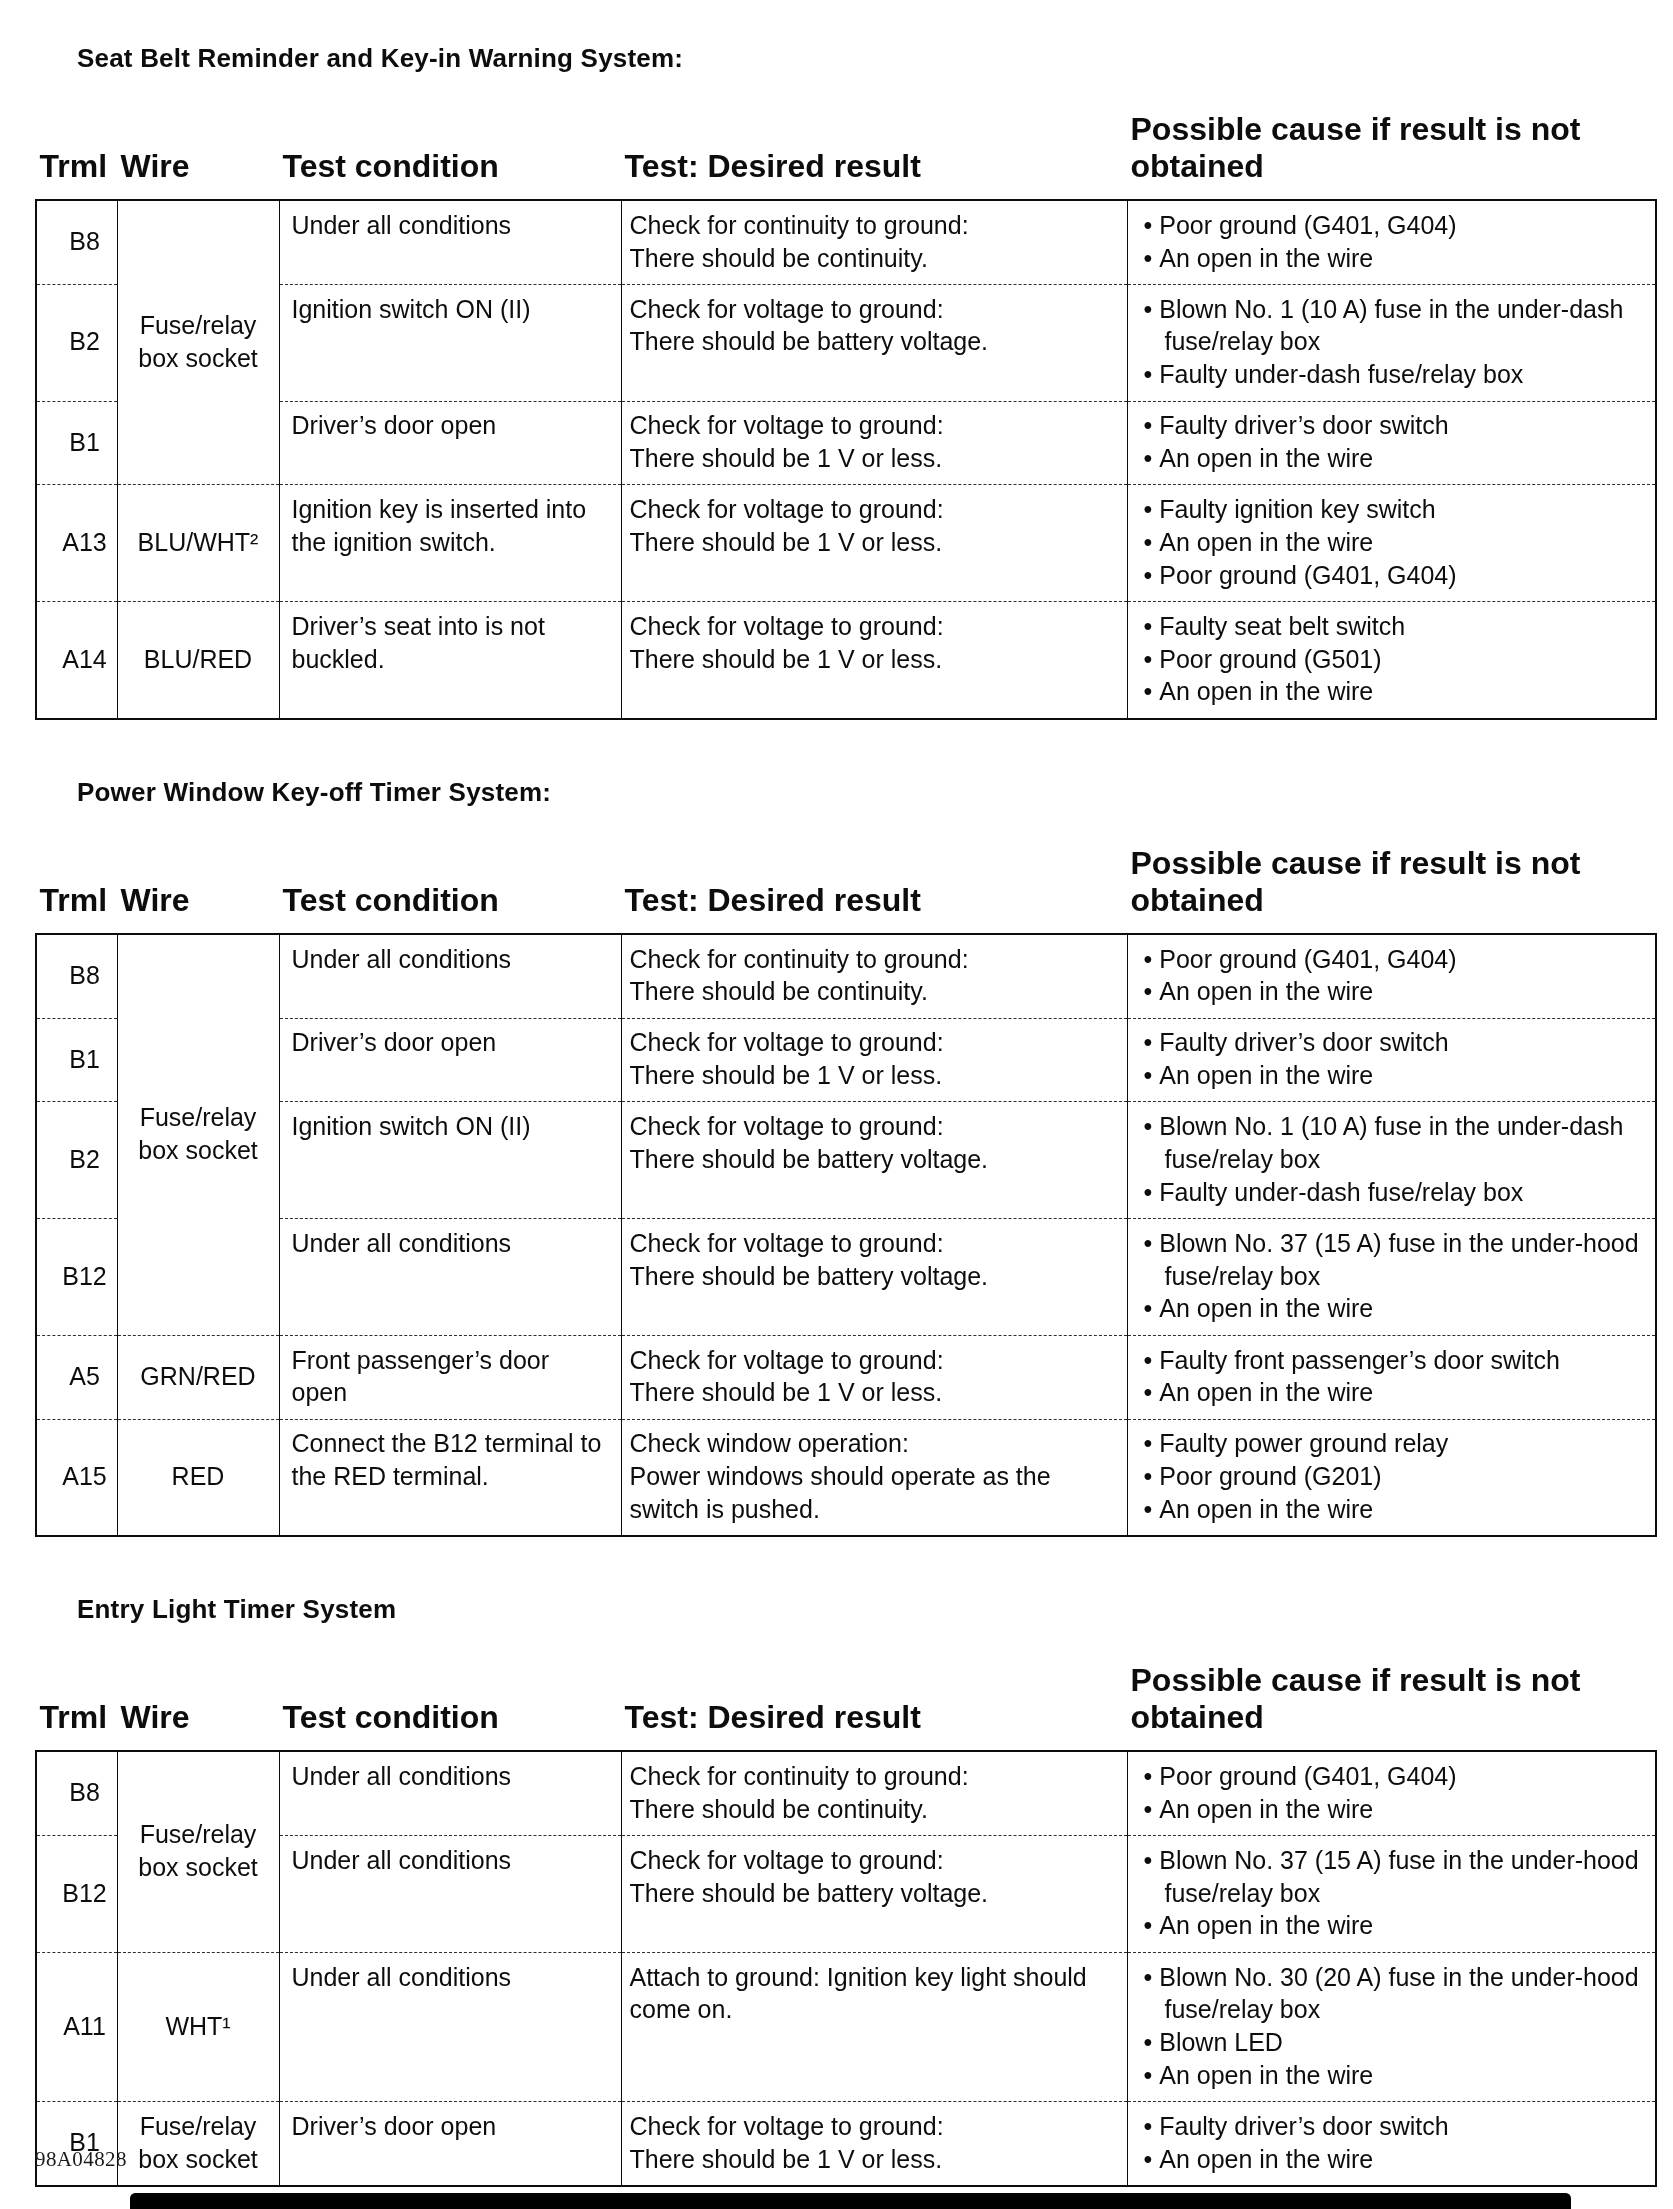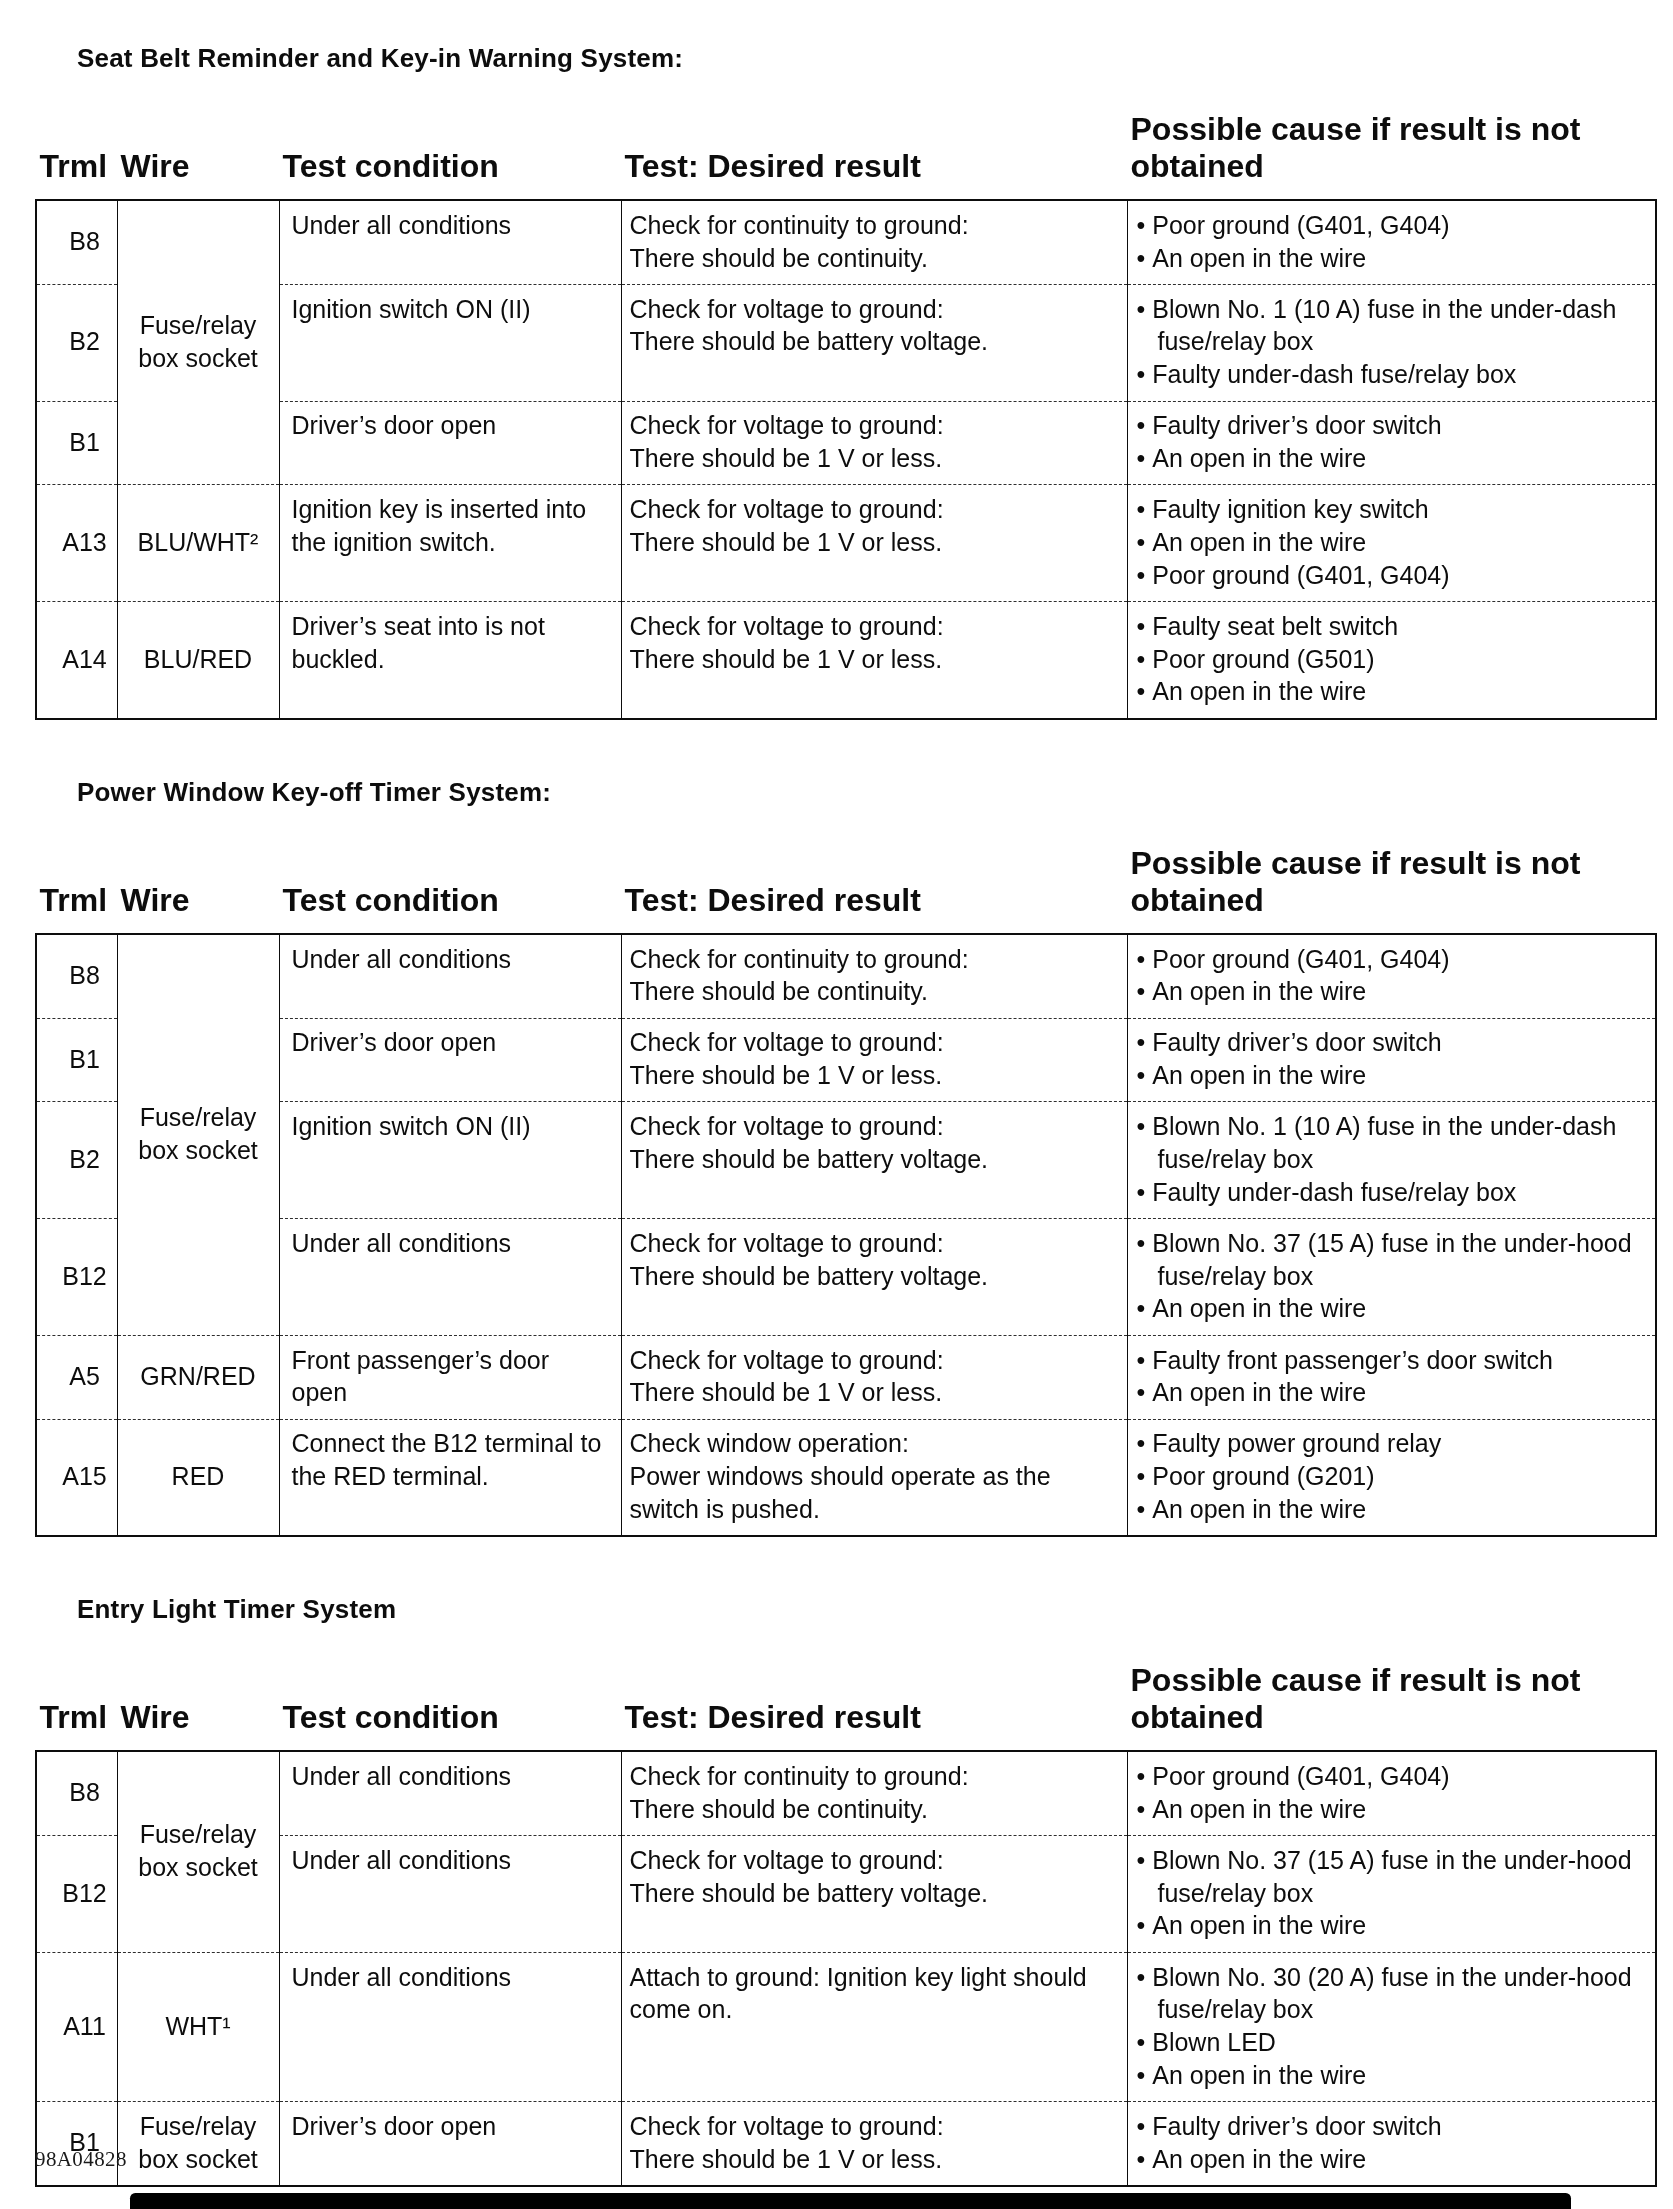--- a/index.html
+++ b/index.html
@@ -53,21 +53,21 @@
     padding-right: 3.5px;
   }
   td.wire {
     text-align: center;
     vertical-align: middle;
     padding-left: 7px;
     padding-right: 7px;
   }
   td.cond { padding-left: 12px; }
   td.result { padding-left: 8px; }
-  td.causes { padding-left: 9px; }
+  td.causes { padding-left: 16px; }
   ul.cause-list { list-style: none; }
   li.cause {
     padding-left: 21px;
     text-indent: -21px;
   }
   li.cause::before { content: "\2022\00a0"; }
   .footer-code {
     position: absolute;
     left: 35px;
     bottom: 37px;

